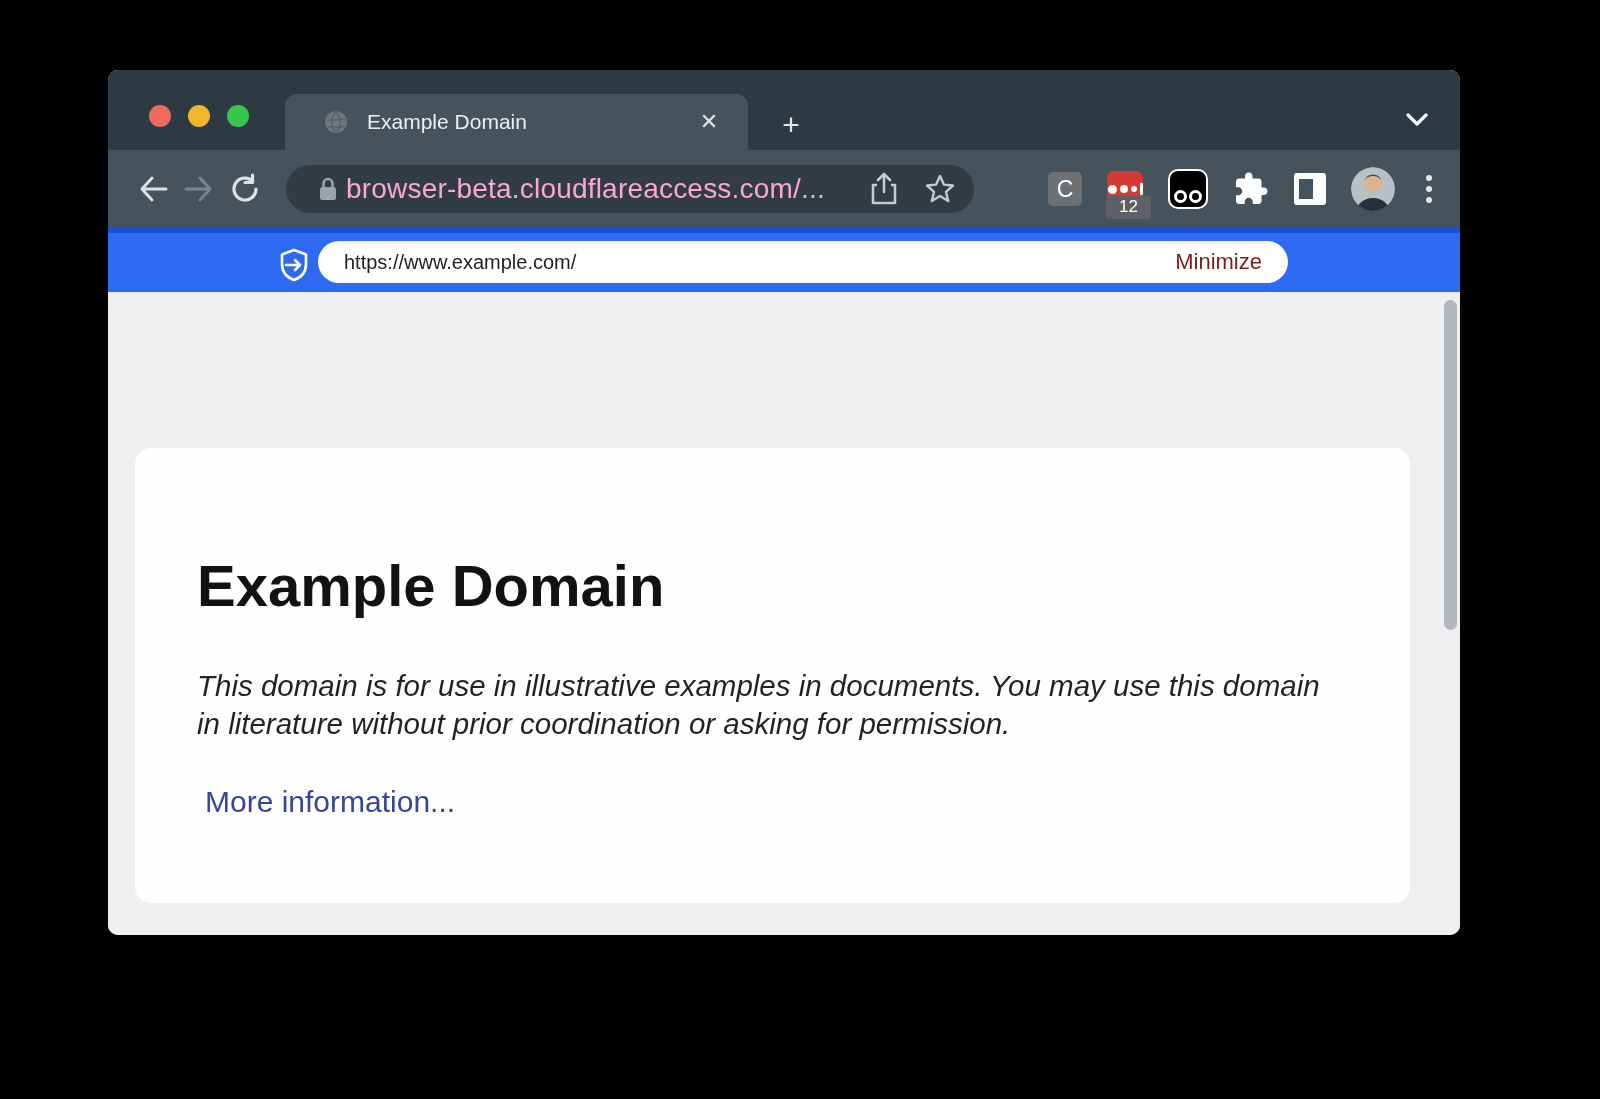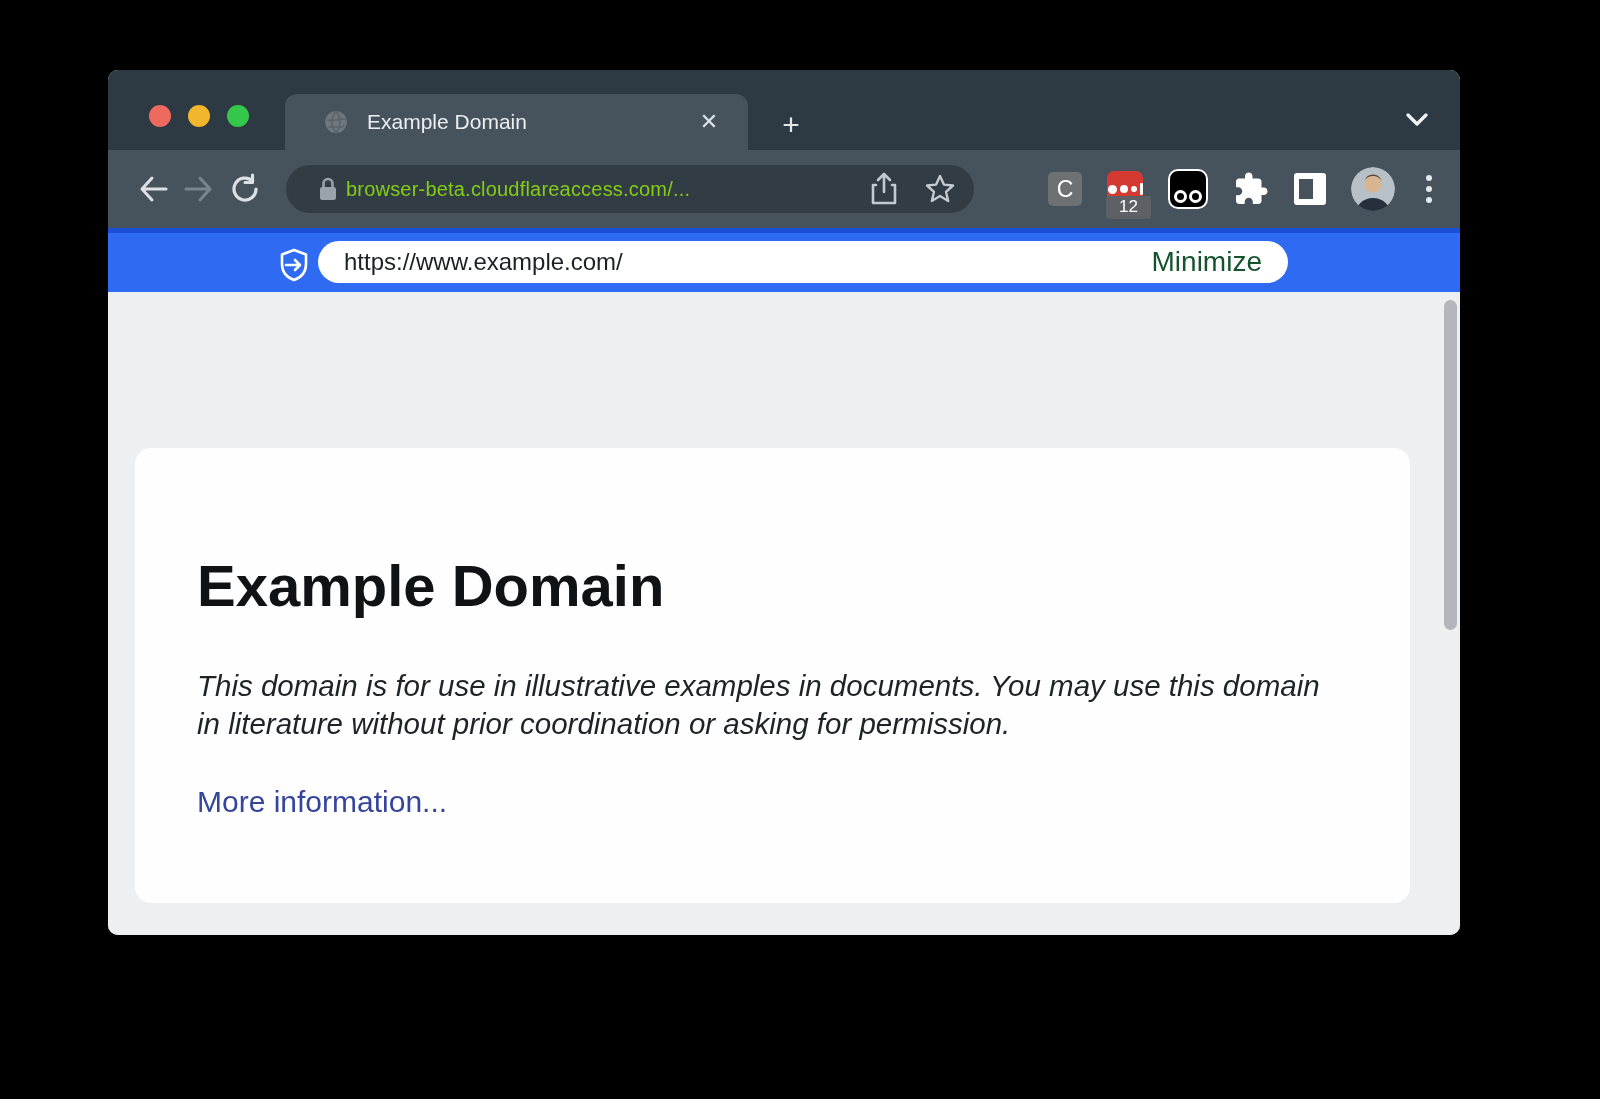--- a/index.html
+++ b/index.html
@@ -32,21 +32,21 @@
   .strip-chevron { position: absolute; right: 28px; top: 40px; }
 
   
   .toolbar { position: relative; height: 78px; background: #46535d; display: flex; align-items: center; padding: 0 22px; }
   .nav-btn { width: 46px; height: 46px; display: flex; align-items: center; justify-content: center; flex: 0 0 auto; }
   .addr-pill {
     margin-left: 18px; width: 688px; height: 48px; border-radius: 24px; background: #313c45;
     display: flex; align-items: center; padding: 0 18px; flex: 0 0 auto;
   }
   .addr-lock { margin: 0 8px 0 14px; flex: 0 0 auto; }
-  .addr-url { color: #84cc16; font-size: 20px; font-weight: 500; letter-spacing: 0.2px; white-space: nowrap; overflow: hidden; flex: 1; }
+  .addr-url { color: #f9a8d4; font-size: 28px; font-weight: 500; letter-spacing: 0.2px; white-space: nowrap; overflow: hidden; flex: 1; }
   .addr-actions { display: flex; align-items: center; gap: 26px; margin-left: 10px; flex: 0 0 auto; }
 
   .ext-area { display: flex; align-items: center; gap: 25px; margin-left: 26px; flex: 1; justify-content: flex-end; }
   .ext-c { width: 34px; height: 34px; background: #6e7173; border-radius: 5px; color: #fff; font-size: 23px; display: flex; align-items: center; justify-content: center; font-weight: 500; }
   .ext-red { position: relative; width: 36px; height: 36px; background: #d43a31; border-radius: 7px; display: flex; align-items: center; justify-content: center; gap: 3px; }
   .ext-red .dot { background: #fff; border-radius: 50%; }
   .ext-red .d1 { width: 9px; height: 9px; }
   .ext-red .d2 { width: 8px; height: 8px; }
   .ext-red .d3 { width: 6px; height: 6px; }
   .ext-red .bar { width: 3px; height: 12px; background: #fff; border-radius: 1px; }
@@ -59,32 +59,32 @@
   .kebab { display: flex; flex-direction: column; gap: 5px; align-items: center; padding: 4px 6px; }
   .kebab span { width: 6px; height: 6px; border-radius: 50%; background: #e6e9eb; }
 
   
   .banner { position: relative; height: 64px; background: #2e6bf2; border-top: 5px solid #1b4ed6; display: flex; align-items: center; }
   .banner-shield { position: absolute; left: 171px; top: 15px; }
   .url-pill {
     position: absolute; left: 210px; top: 8px; width: 970px; height: 42px; border-radius: 21px;
     background: #fff; display: flex; align-items: center; padding: 0 26px;
   }
-  .url-text { color: #1d2125; font-size: 24px; flex: 1; white-space: nowrap; }
-  .minimize-btn { color: #14532d; font-size: 28px; background: none; border: none; font-family: inherit; margin-left: 7px; }
+  .url-text { color: #1d2125; font-size: 20px; flex: 1; white-space: nowrap; }
+  .minimize-btn { color: #7f1d1d; font-size: 22px; background: none; border: none; font-family: inherit; margin-left: 7px; }
 
   
   .page { position: relative; height: 643px; background: #edeff0; }
   .card {
     position: absolute; left: 27px; top: 156px; width: 1275px; height: 455px;
     background: #fefefe; border-radius: 16px; padding: 104px 62px 0 62px;
   }
   .card h1 { font-size: 58px; font-weight: bold; color: #101214; letter-spacing: 0px; }
   .card p { margin-top: 48px; font-size: 29.5px; line-height: 38px; color: #1f2326; max-width: 1150px; font-style: italic; }
-  .more-link { display: inline-block; margin-top: 42px; font-size: 30px; color: #36459c; text-decoration: none; }
+  .more-link { display: inline-block; margin-top: 42px; font-size: 30px; color: #36459c; text-decoration: none; margin-left: 8px; }
 
   .scroll-thumb { position: absolute; right: 3px; top: 8px; width: 13px; height: 330px; background: #b3b7bb; border-radius: 7px; }
 </style>
 </head>
 <body>
 
 <div class="window">
 
   <div class="tabstrip">
     <div class="traffic-lights">

